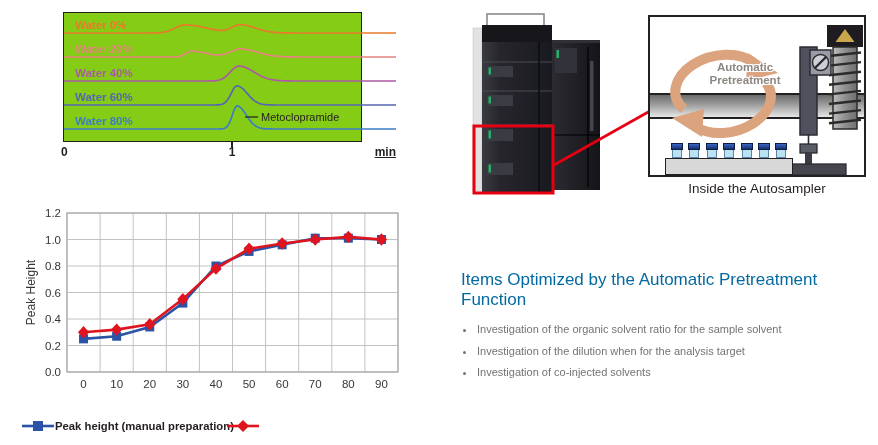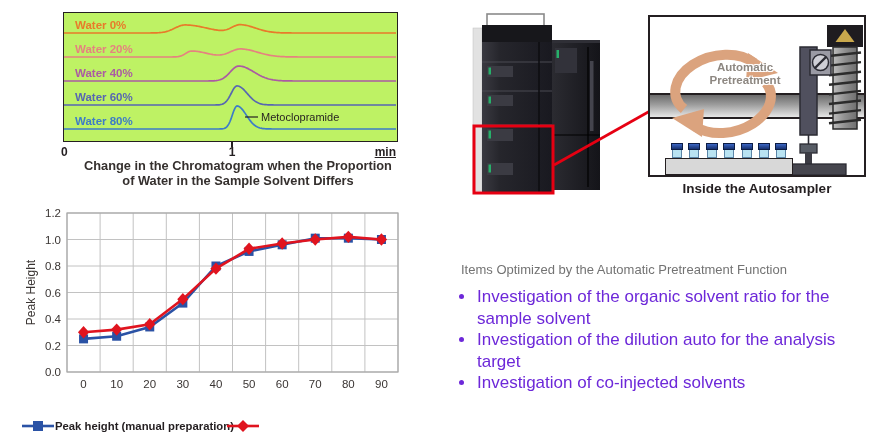--- a/index.html
+++ b/index.html
@@ -1,21 +1,21 @@
 <!DOCTYPE html>
 <html><head>
 <meta charset="utf-8">
 <style>
   * { margin:0; padding:0; box-sizing:border-box; }
   body { background:#ffffff; font-family:"Liberation Sans", sans-serif; }
   .page { position:relative; width:878px; height:445px; background:#fff; overflow:hidden; }
 
   
-  .chromato-box { position:absolute; left:63px; top:12px; width:335px; height:130px;
-                  border:1.5px solid #241f21; background:#bef264; }
+  .chromato-box { position:absolute; left:63px; top:12px; width:299px; height:130px;
+                  border:1.5px solid #241f21; background:#84cc16; }
   .chromato-tick { position:absolute; left:231px; top:142px; width:2px; height:5px; background:#241f21; }
   .chromato-axisrow { position:absolute; left:63px; top:145px; width:335px; height:14px;
                       font-size:12px; font-weight:bold; color:#241f21; }
   .ax-origin { position:absolute; left:-2px; }
   .ax-one { position:absolute; left:162px; width:14px; text-align:center; }
   .ax-unit { position:absolute; right:2px;text-decoration:underline; }
   .chromato-caption { position:absolute; left:40px; top:159px; width:396px; text-align:center;
                       font-size:12.8px; font-weight:bold; color:#35302e; line-height:14.5px; }
 
   
@@ -42,27 +42,27 @@
                 font-size:11.5px; font-weight:bold; color:#8d8781; line-height:13px;
                 text-shadow:-1px -1px 0 #fff, 1px -1px 0 #fff, -1px 1px 0 #fff, 1px 1px 0 #fff, 0 0 2px #fff; }
   .tray { position:absolute; left:15px; top:141px; width:128px; height:17px; z-index:3;
           background:#d8d8d8; border:1.5px solid #241f21; }
   .vials { position:absolute; left:15px; top:126px; width:128px; height:16px; z-index:4; }
   .vial { position:absolute; width:12px; top:0; }
   .vial .cap { height:7px; background:linear-gradient(180deg,#3b66c4,#16306e); border:1px solid #0c1c44; }
   .vial .vbody { height:8px; width:10px; margin:0 auto; background:#b9e3f2;
                  border:1px solid #5c86a8; border-top:none; }
   .autosampler-caption { position:absolute; left:648px; top:181px; width:218px; text-align:center;
-                         font-size:13.5px; font-weight:bold; color:#241f21; }
+                         font-size:13.5px; font-weight:normal; color:#241f21; }
 
   
   .items { position:absolute; left:461px; top:262px; width:410px; }
-  .items-heading { font-size:13px; color:#737373; margin-bottom:9px; }
+  .items-heading { font-size:17px; color:#0369a1; margin-bottom:9px;margin-top:8px; }
   .items-list { list-style:disc; padding-left:15px; }
-  .items-list li { font-size:17px; color:#6d28d9; line-height:21.5px; padding-left:1px; }
+  .items-list li { font-size:11px; color:#737373; line-height:21.5px; padding-left:1px; }
 </style>
 </head>
 <body>
 
 <div class="page">
 
   <div class="chromato-box">
     <svg id="chromato-svg" width="332" height="127" viewBox="0 0 332 127">
         <path d="M0,20.00 L1,20.00 L2,20.00 L3,20.00 L4,20.00 L5,20.00 L6,20.00 L7,20.00 L8,20.00 L9,20.00 L10,20.00 L11,20.00 L12,20.00 L13,20.00 L14,20.00 L15,20.00 L16,20.00 L17,20.00 L18,20.00 L19,20.00 L20,20.00 L21,20.00 L22,20.00 L23,20.00 L24,20.00 L25,20.00 L26,20.00 L27,20.00 L28,20.00 L29,20.00 L30,20.00 L31,20.00 L32,20.00 L33,20.00 L34,20.00 L35,20.00 L36,20.00 L37,20.00 L38,20.00 L39,20.00 L40,20.00 L41,20.00 L42,20.00 L43,20.00 L44,20.00 L45,20.00 L46,20.00 L47,20.00 L48,20.00 L49,20.00 L50,20.00 L51,20.00 L52,20.00 L53,20.00 L54,20.00 L55,20.00 L56,20.00 L57,20.00 L58,20.00 L59,20.00 L60,20.00 L61,20.00 L62,20.00 L63,20.00 L64,20.00 L65,20.00 L66,20.00 L67,20.00 L68,20.00 L69,20.00 L70,20.00 L71,20.00 L72,20.00 L73,20.00 L74,20.00 L75,20.00 L76,20.00 L77,20.00 L78,20.00 L79,20.00 L80,20.00 L81,20.00 L82,20.00 L83,19.99 L84,19.99 L85,19.99 L86,19.98 L87,19.97 L88,19.96 L89,19.95 L90,19.93 L91,19.90 L92,19.87 L93,19.83 L94,19.77 L95,19.71 L96,19.62 L97,19.52 L98,19.40 L99,19.25 L100,19.07 L101,18.87 L102,18.63 L103,18.35 L104,18.05 L105,17.70 L106,17.32 L107,16.91 L108,16.48 L109,16.02 L110,15.54 L111,15.06 L112,14.58 L113,14.11 L114,13.66 L115,13.24 L116,12.87 L117,12.55 L118,12.29 L119,12.10 L120,11.99 L121,11.95 L122,11.96 L123,11.99 L124,12.03 L125,12.09 L126,12.16 L127,12.25 L128,12.36 L129,12.48 L130,12.61 L131,12.76 L132,12.92 L133,13.08 L134,13.26 L135,13.45 L136,13.65 L137,13.85 L138,14.06 L139,14.28 L140,14.49 L141,14.71 L142,14.94 L143,15.16 L144,15.38 L145,15.60 L146,15.82 L147,16.03 L148,16.23 L149,16.43 L150,16.62 L151,16.79 L152,16.95 L153,17.09 L154,17.21 L155,17.30 L156,17.36 L157,17.38 L158,17.36 L159,17.29 L160,17.17 L161,17.00 L162,16.77 L163,16.48 L164,16.14 L165,15.74 L166,15.30 L167,14.82 L168,14.33 L169,13.82 L170,13.33 L171,12.87 L172,12.46 L173,12.11 L174,11.85 L175,11.68 L176,11.62 L177,11.66 L178,11.73 L179,11.83 L180,11.97 L181,12.13 L182,12.32 L183,12.54 L184,12.78 L185,13.04 L186,13.32 L187,13.62 L188,13.93 L189,14.25 L190,14.57 L191,14.90 L192,15.23 L193,15.56 L194,15.88 L195,16.20 L196,16.50 L197,16.80 L198,17.08 L199,17.35 L200,17.61 L201,17.85 L202,18.07 L203,18.28 L204,18.47 L205,18.65 L206,18.81 L207,18.96 L208,19.09 L209,19.21 L210,19.32 L211,19.41 L212,19.50 L213,19.57 L214,19.63 L215,19.69 L216,19.74 L217,19.78 L218,19.82 L219,19.85 L220,19.87 L221,19.90 L222,19.91 L223,19.93 L224,19.94 L225,19.95 L226,19.96 L227,19.97 L228,19.98 L229,19.98 L230,19.98 L231,19.99 L232,19.99 L233,19.99 L234,19.99 L235,20.00 L236,20.00 L237,20.00 L238,20.00 L239,20.00 L240,20.00 L241,20.00 L242,20.00 L243,20.00 L244,20.00 L245,20.00 L246,20.00 L247,20.00 L248,20.00 L249,20.00 L250,20.00 L251,20.00 L252,20.00 L253,20.00 L254,20.00 L255,20.00 L256,20.00 L257,20.00 L258,20.00 L259,20.00 L260,20.00 L261,20.00 L262,20.00 L263,20.00 L264,20.00 L265,20.00 L266,20.00 L267,20.00 L268,20.00 L269,20.00 L270,20.00 L271,20.00 L272,20.00 L273,20.00 L274,20.00 L275,20.00 L276,20.00 L277,20.00 L278,20.00 L279,20.00 L280,20.00 L281,20.00 L282,20.00 L283,20.00 L284,20.00 L285,20.00 L286,20.00 L287,20.00 L288,20.00 L289,20.00 L290,20.00 L291,20.00 L292,20.00 L293,20.00 L294,20.00 L295,20.00 L296,20.00 L297,20.00 L298,20.00 L299,20.00 L300,20.00 L301,20.00 L302,20.00 L303,20.00 L304,20.00 L305,20.00 L306,20.00 L307,20.00 L308,20.00 L309,20.00 L310,20.00 L311,20.00 L312,20.00 L313,20.00 L314,20.00 L315,20.00 L316,20.00 L317,20.00 L318,20.00 L319,20.00 L320,20.00 L321,20.00 L322,20.00 L323,20.00 L324,20.00 L325,20.00 L326,20.00 L327,20.00 L328,20.00 L329,20.00 L330,20.00 L331,20.00 L332,20.00" fill="none" stroke="#e87b2a" stroke-width="1.7"></path>
         <text x="11" y="16" fill="#e87b2a" font-size="11.5" font-weight="600">Water 0%</text>
@@ -76,24 +76,20 @@
         <text x="11" y="112" fill="#3d7cc7" font-size="11.5" font-weight="600">Water 80%</text>
         <line x1="181" y1="104" x2="194" y2="104" stroke="#241f21" stroke-width="1.2"></line>
         <text x="197" y="108" fill="#241f21" font-size="11">Metoclopramide</text>
       </svg>
   </div>
   <div class="chromato-tick"></div>
   <div class="chromato-axisrow">
     <span class="ax-origin">0</span>
     <span class="ax-one">1</span>
     <span class="ax-unit">min</span>
-  </div>
-  <div class="chromato-caption">
-    <div>Change in the Chromatogram when the Proportion</div>
-    <div>of Water in the Sample Solvent Differs</div>
   </div>
 
   <svg class="line-chart-svg" id="line-chart" width="420" height="192" viewBox="0 0 420 192">
       <line x1="47" y1="8" x2="47" y2="167" stroke="#c2c2c2" stroke-width="1"></line>
       <line x1="80.1" y1="8" x2="80.1" y2="167" stroke="#c2c2c2" stroke-width="1"></line>
       <line x1="113.2" y1="8" x2="113.2" y2="167" stroke="#c2c2c2" stroke-width="1"></line>
       <line x1="146.3" y1="8" x2="146.3" y2="167" stroke="#c2c2c2" stroke-width="1"></line>
       <line x1="179.4" y1="8" x2="179.4" y2="167" stroke="#c2c2c2" stroke-width="1"></line>
       <line x1="212.5" y1="8" x2="212.5" y2="167" stroke="#c2c2c2" stroke-width="1"></line>
       <line x1="245.60000000000002" y1="8" x2="245.60000000000002" y2="167" stroke="#c2c2c2" stroke-width="1"></line>
@@ -294,18 +290,18 @@
           <div class="vbody"></div>
         </div>
       </div>
   </div>
   <div class="autosampler-caption">Inside the Autosampler</div>
 
   <div class="items">
     <div class="items-heading">Items Optimized by the Automatic Pretreatment Function</div>
     <ul class="items-list" id="items-list">
         <li>Investigation of the organic solvent ratio for the sample solvent</li>
-        <li>Investigation of the dilution auto for the analysis target</li>
+        <li>Investigation of the dilution when for the analysis target</li>
         <li>Investigation of co-injected solvents</li>
       </ul>
   </div>
 
 </div>
 
 </body></html>

